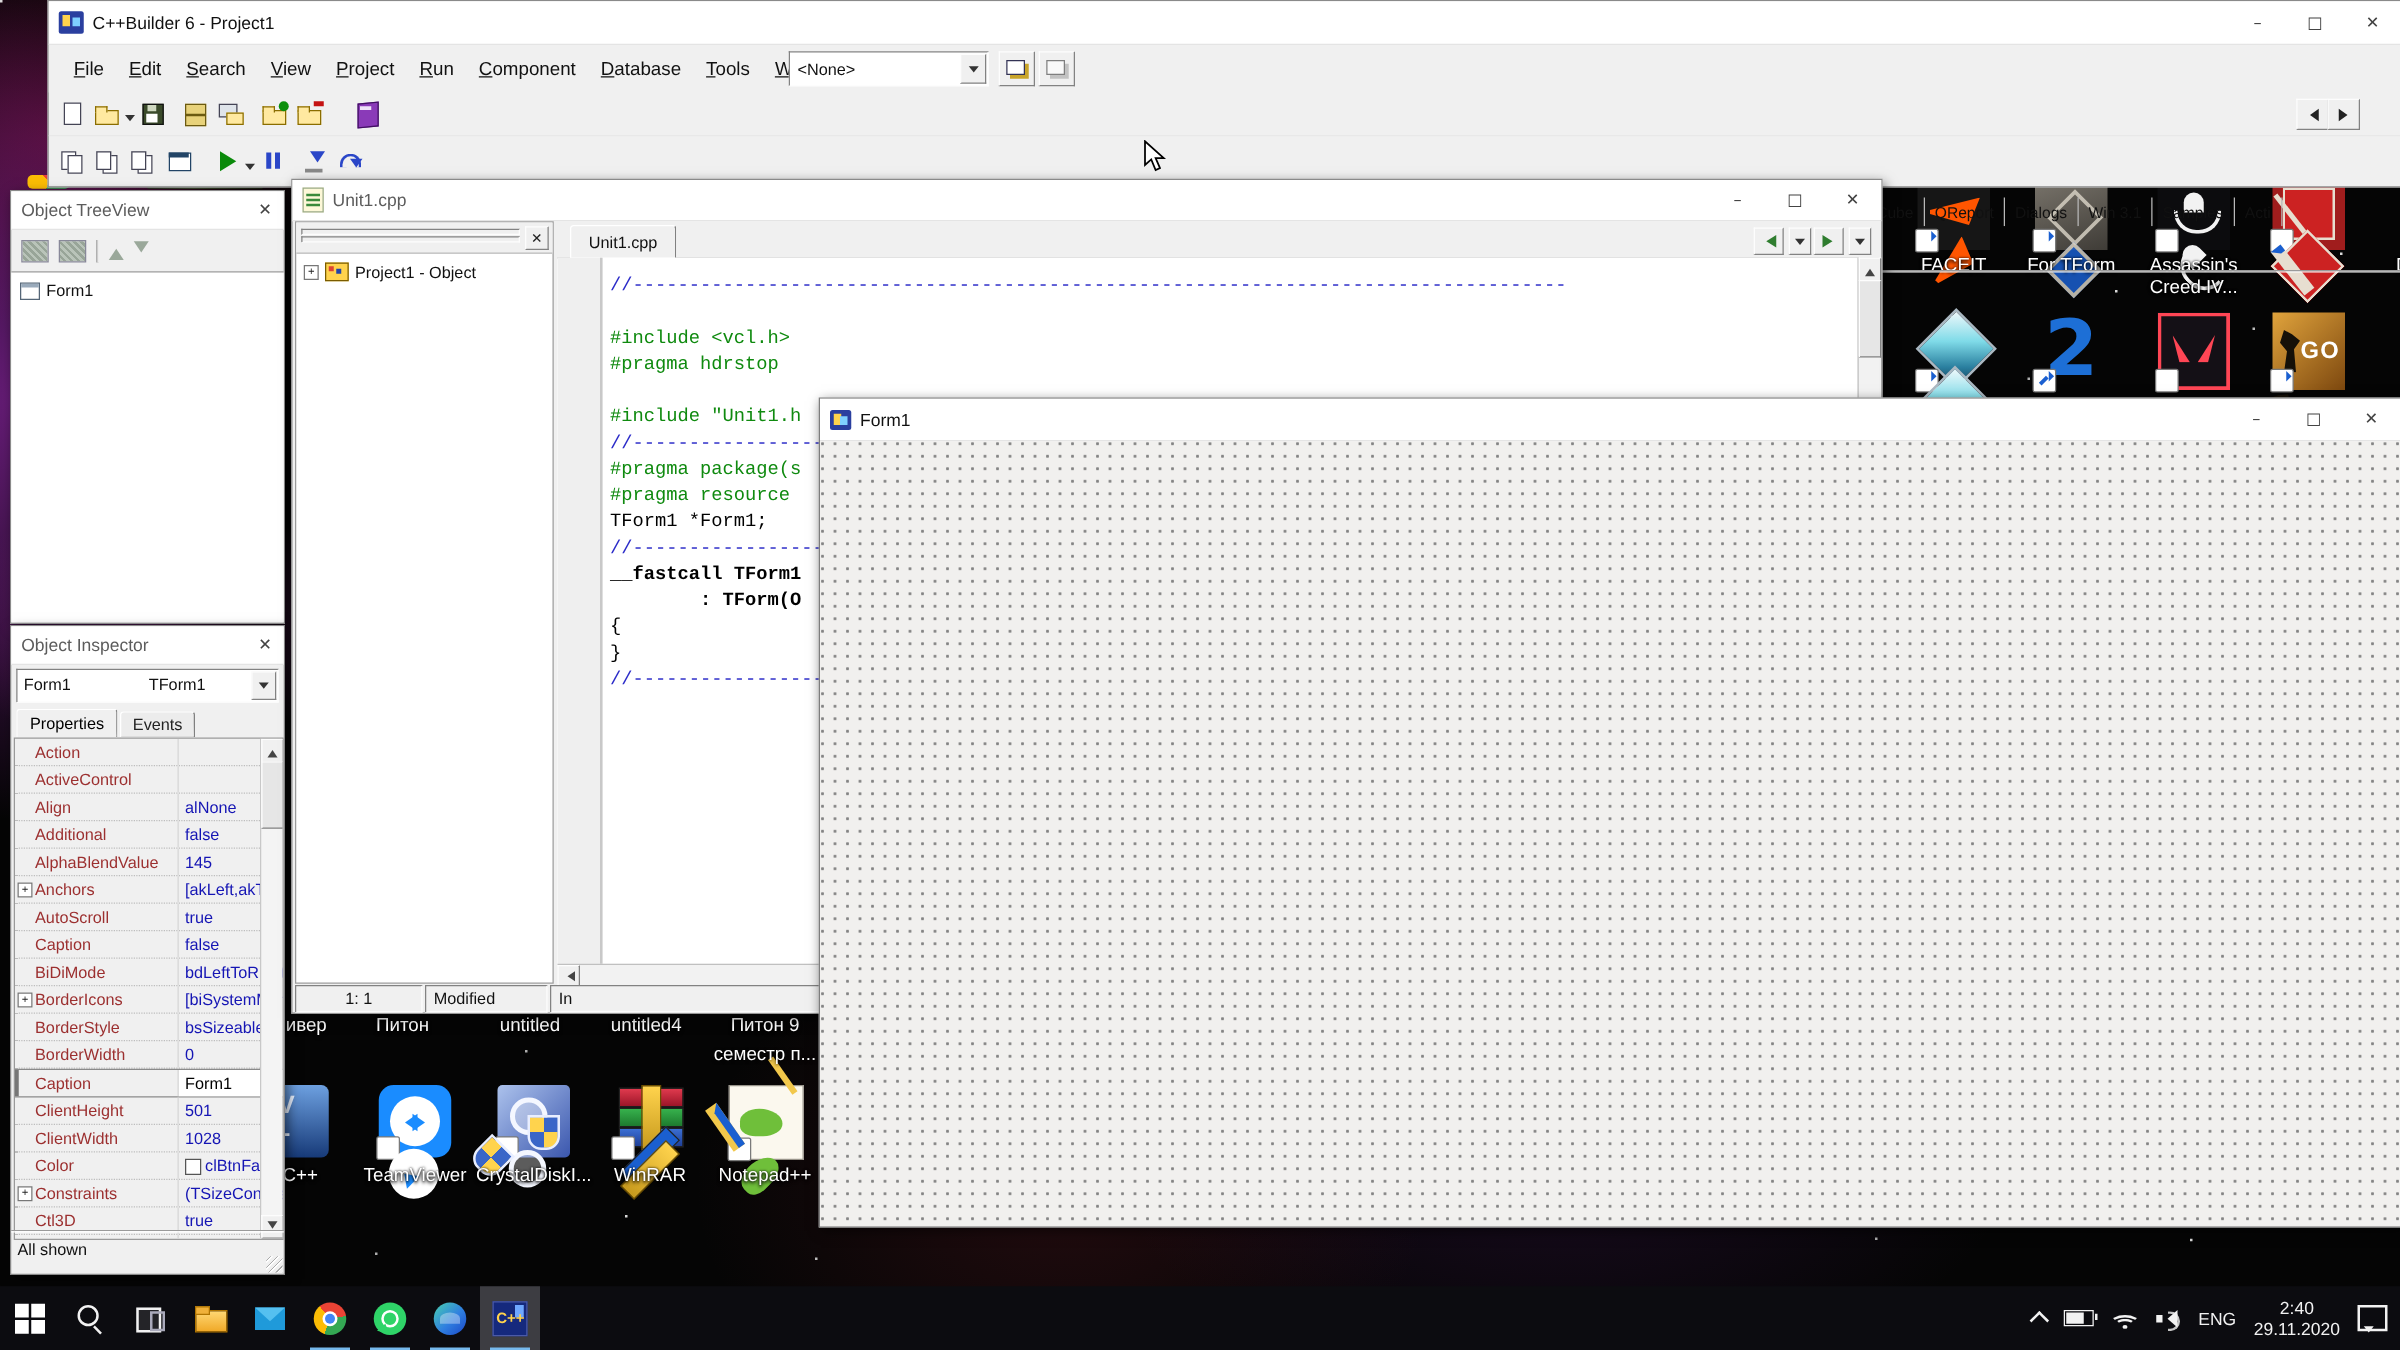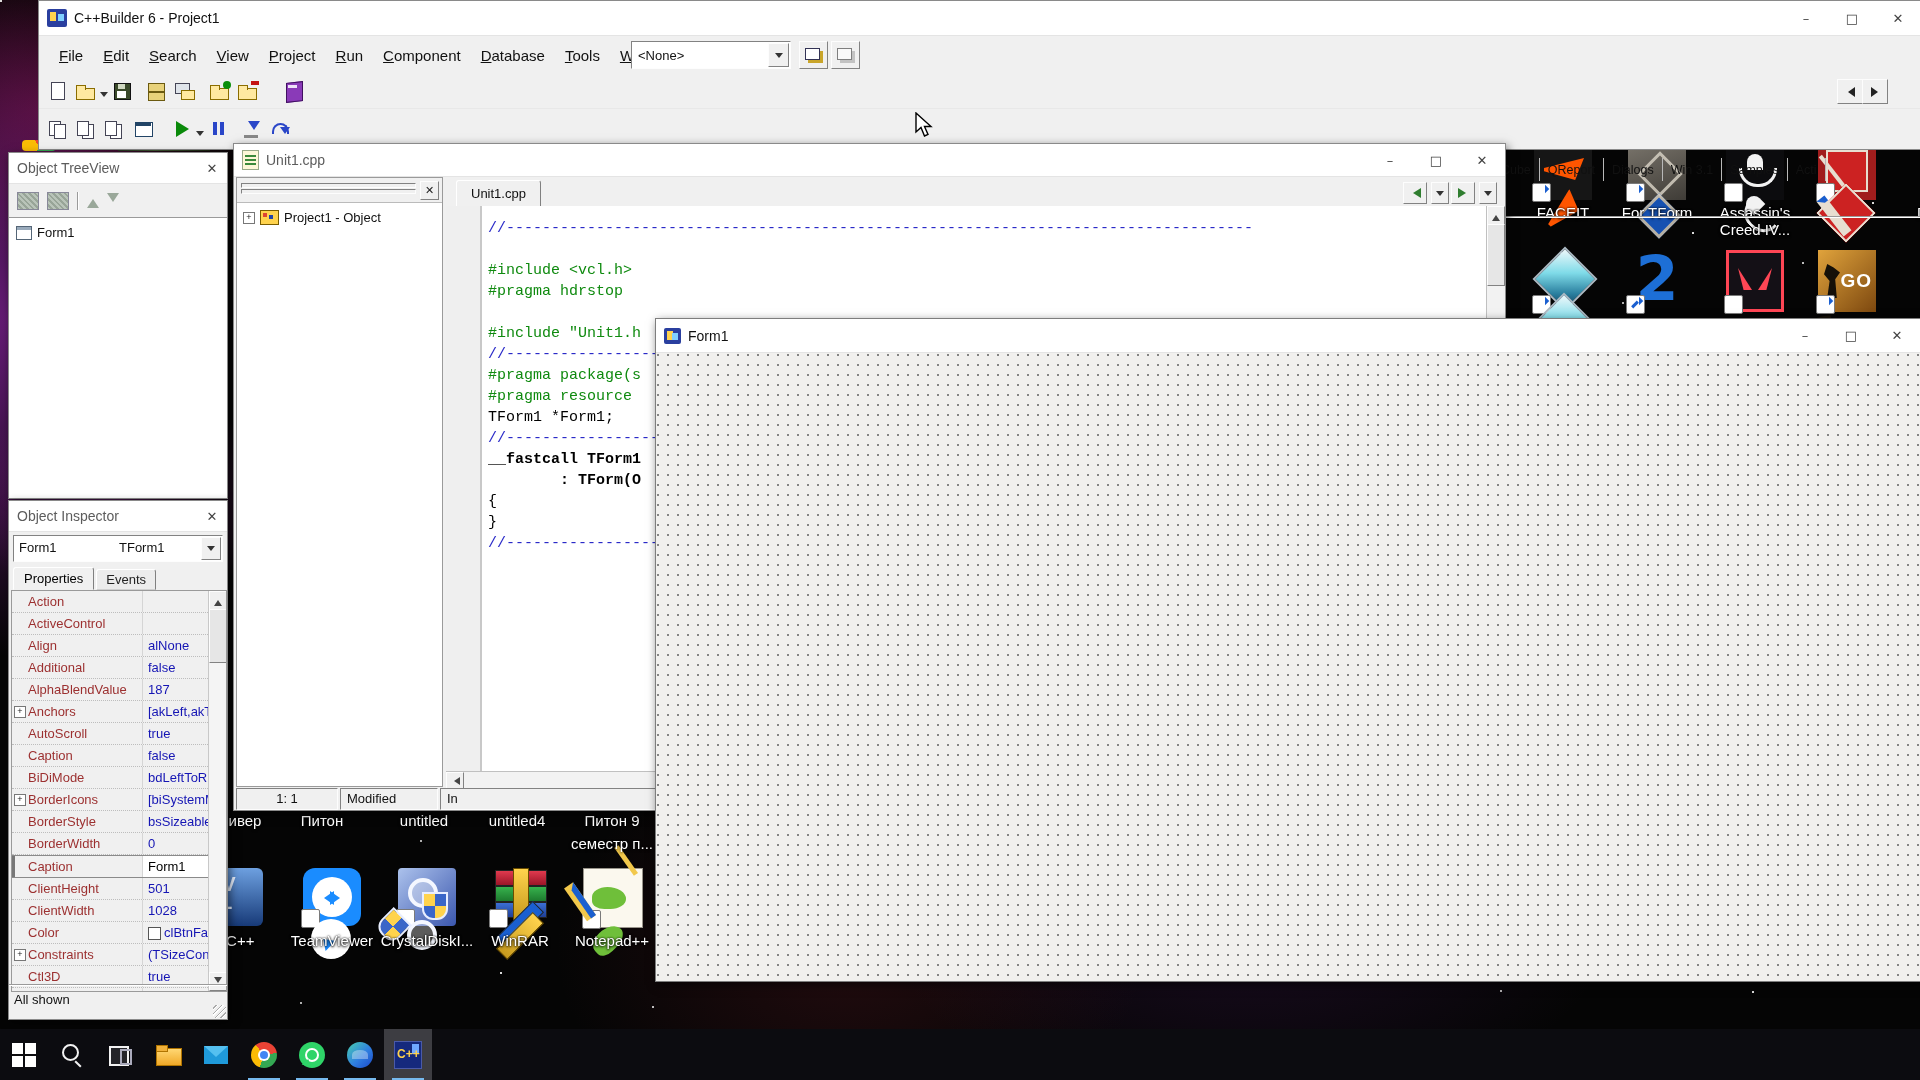--- a/index.html
+++ b/index.html
@@ -648,21 +648,21 @@
           </div>
           <div class="prow">
             <div class="pname-cell"><span>Additional</span></div>
             <div class="pval-cell">
               <span>false</span>
             </div>
           </div>
           <div class="prow">
             <div class="pname-cell"><span>AlphaBlendValue</span></div>
             <div class="pval-cell">
-              <span>187</span>
+              <span>145</span>
             </div>
           </div>
           <div class="prow">
             <div class="pname-cell"><span class="expbox">+</span><span>Anchors</span></div>
             <div class="pval-cell">
               <span>[akLeft,akTop</span>
             </div>
           </div>
           <div class="prow">
             <div class="pname-cell"><span>AutoScroll</span></div>
@@ -886,14 +886,39 @@
         </div>
         <div class="tslot">
           <div class="ti ti-edge"><i></i><b></b><s></s></div>
           <div class="tb-underline"></div>
         </div>
         <div class="tslot active">
           <div class="ti ti-cppbuilder"><i></i><b></b><s></s><span class="art">C++</span></div>
           <div class="tb-underline"></div>
         </div>
       </div>
+    <div class="tray">
+      <div class="chev"></div>
+      <div class="batt">
+          <i></i>
+          <b></b>
+        </div>
+      <div class="wifi">
+          <i class="a3"></i>
+          <i class="a2"></i>
+          <i class="a1"></i>
+        </div>
+      <div class="spk">
+          <i></i>
+          <b></b>
+          <s></s>
+        </div>
+      <span class="lang">ENG</span>
+      <div class="clock">
+        <div>2:40</div>
+        <div>29.11.2020</div>
+      </div>
+      <div class="notif">
+          <i></i>
+        </div>
+    </div>
   </div>
 </div>
 
 </body></html>

